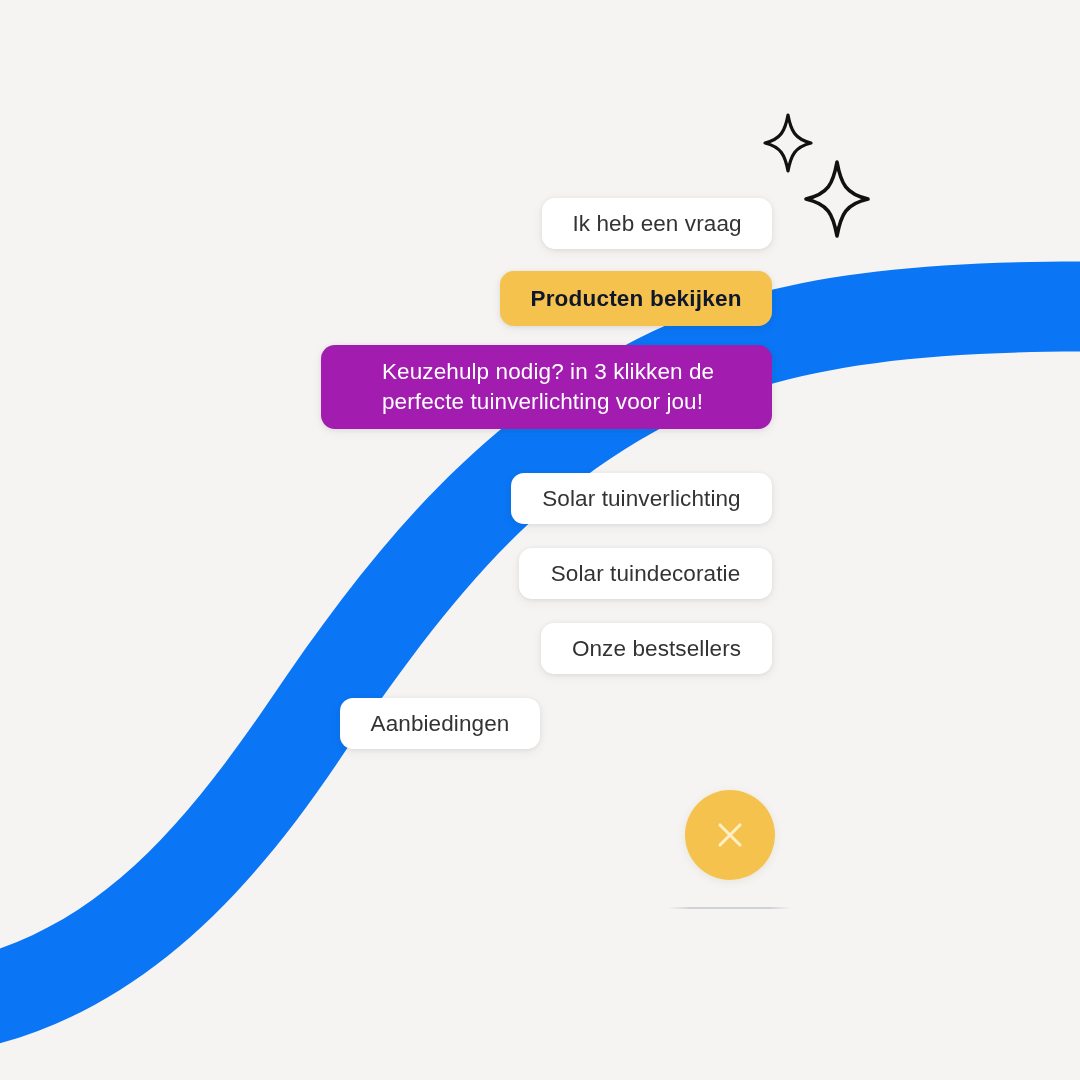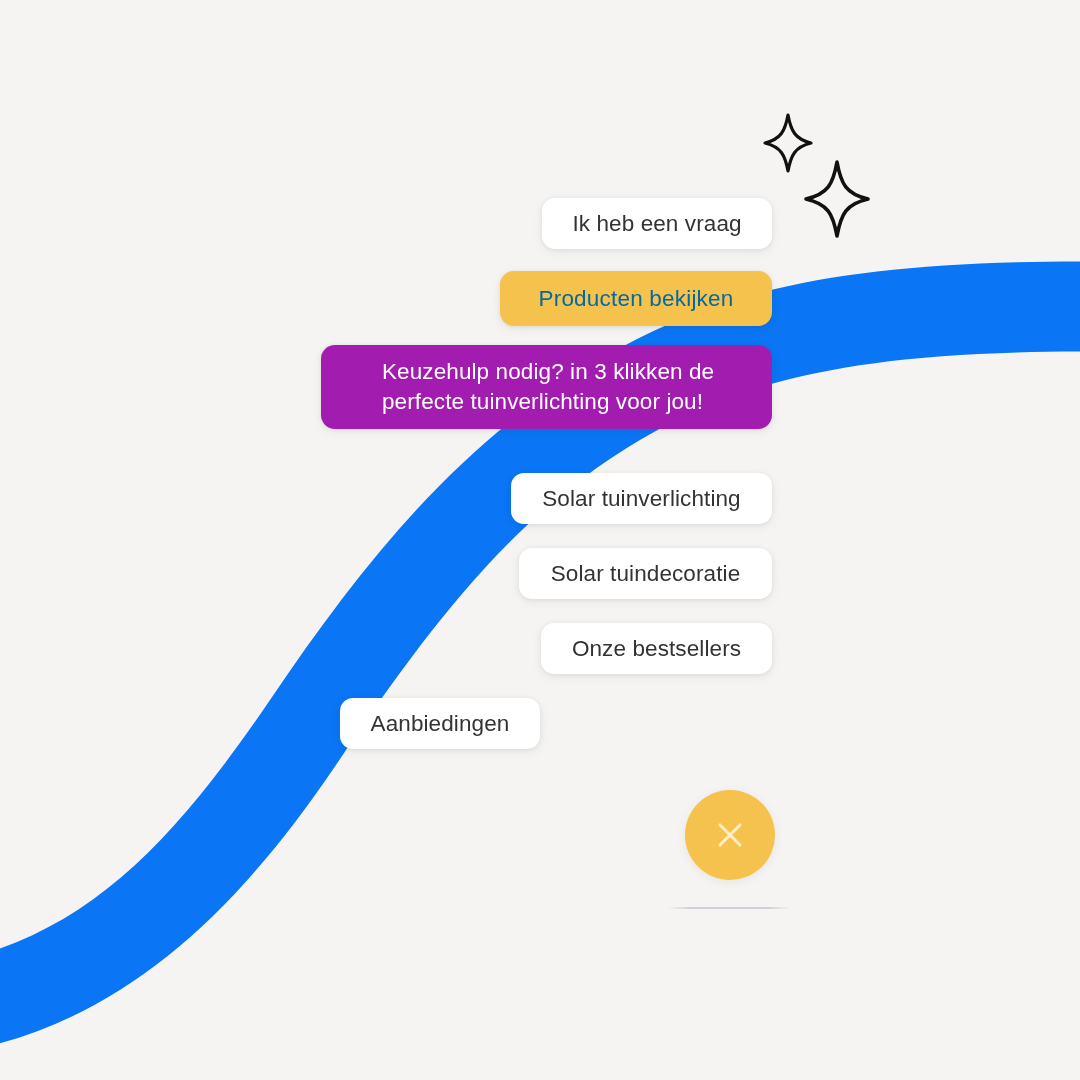--- a/index.html
+++ b/index.html
@@ -67,22 +67,22 @@
     letter-spacing: 0.1px;
     white-space: nowrap;
     box-shadow: 0 1px 4px rgba(60, 60, 60, 0.10),
                 0 3px 12px rgba(60, 60, 60, 0.055);
     cursor: pointer;
     user-select: none;
   }
 
   .chip.accent-orange {
     background: #f6c24e;
-    color: #0369a1;
-    font-weight: normal;
+    color: #0f172a;
+    font-weight: bold;
     font-size: 22.5px;
     letter-spacing: 0.2px;
   }
 
   .chip.accent-green {
     background: #a21caf;
     color: #ffffff;
     font-size: 22.5px;
     white-space: normal;
     text-align: left;

